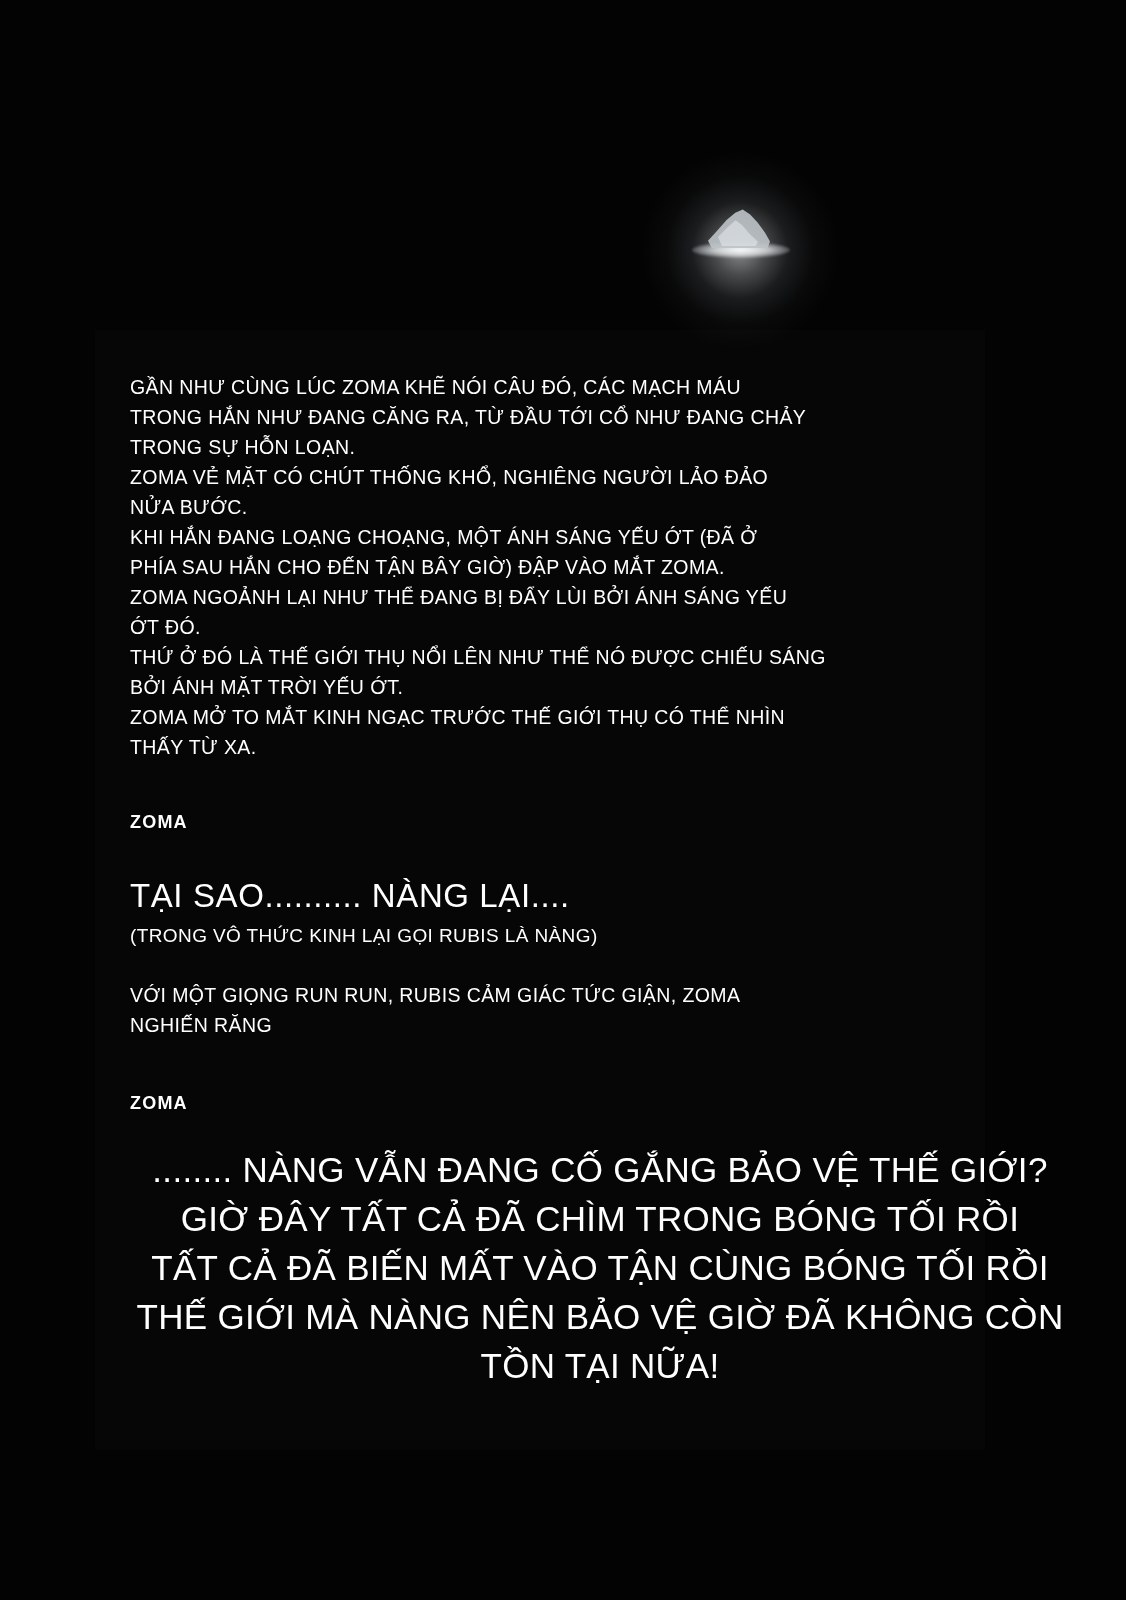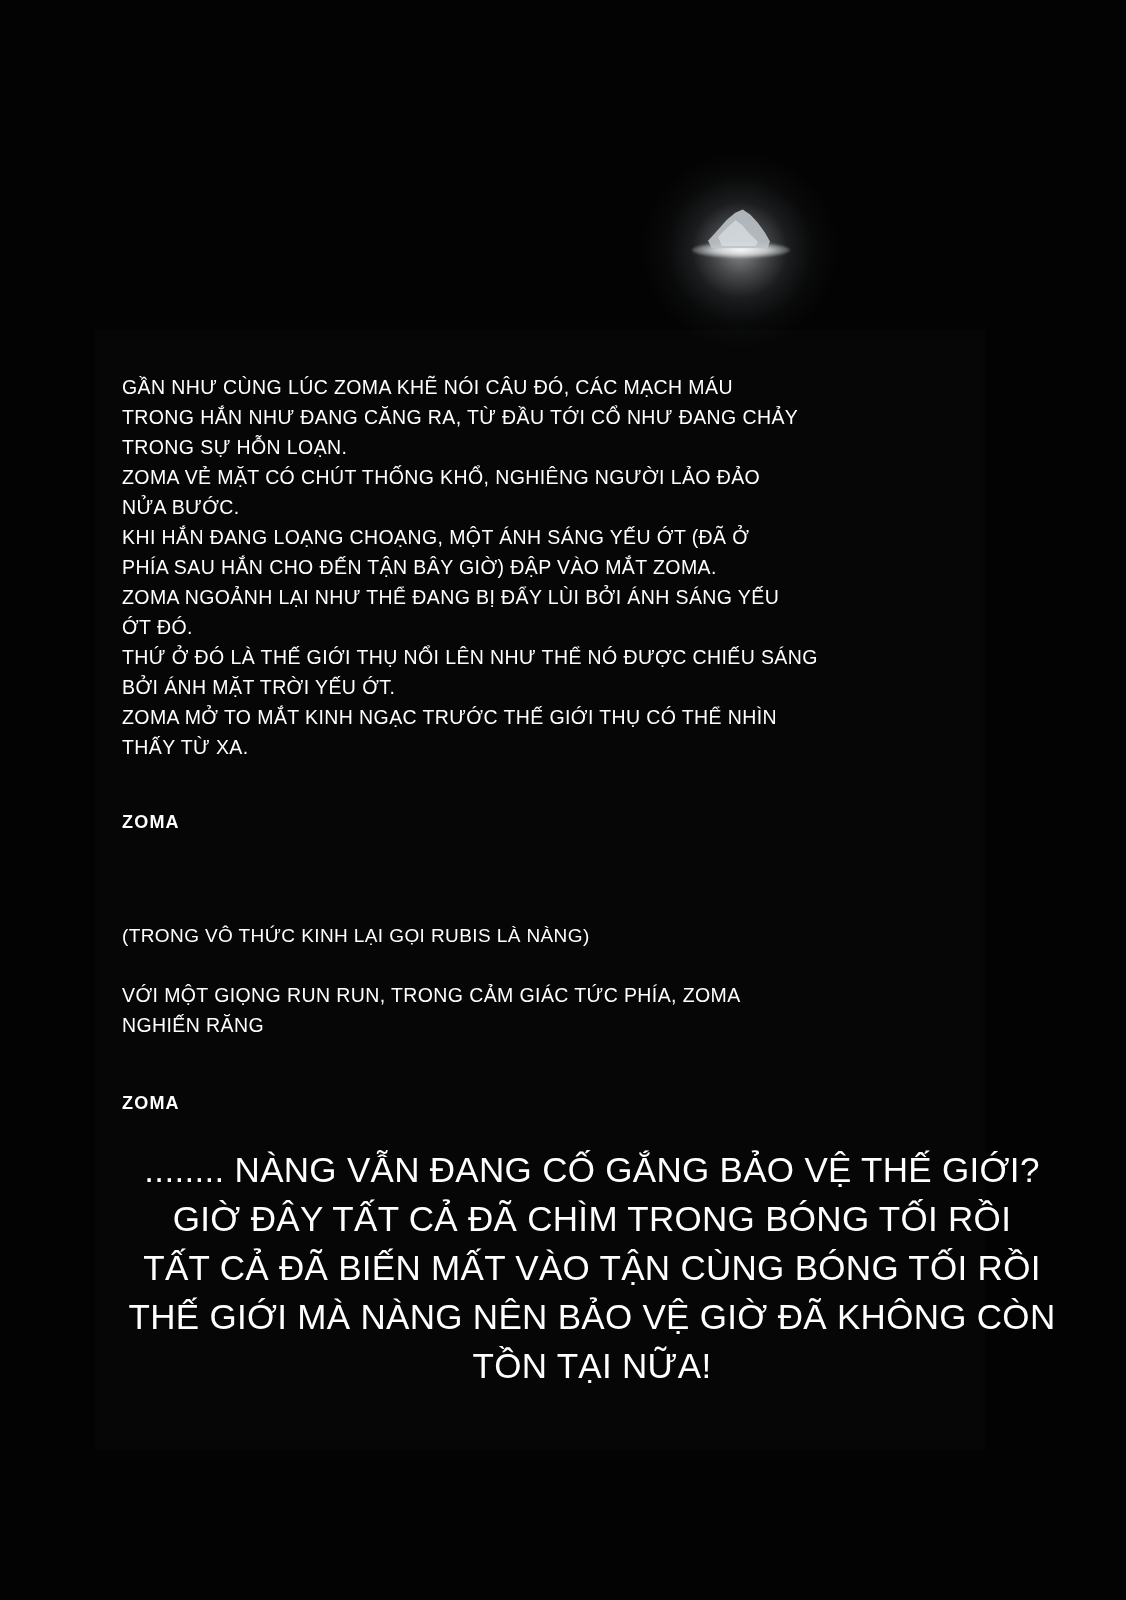--- a/index.html
+++ b/index.html
@@ -89,21 +89,21 @@
     width: 40px;
     height: 30px;
     background: #e8ecef;
     clip-path: polygon(10% 100%, 0% 70%, 22% 40%, 44% 14%, 60% 30%, 78% 58%, 100% 86%, 94% 100%);
     opacity: 0.55;
     filter: blur(0.6px);
   }
 
   .content {
     position: absolute;
-    left: 4px;
+    left: 12px;
     top: 0;
     width: 1042px;
     height: 1600px;
   }
 
   .block {
     position: absolute;
     color: #ffffff;
   }
 
@@ -175,24 +175,25 @@
 PHÍA SAU HẮN CHO ĐẾN TẬN BÂY GIỜ) ĐẬP VÀO MẮT ZOMA.
 ZOMA NGOẢNH LẠI NHƯ THỂ ĐANG BỊ ĐẨY LÙI BỞI ÁNH SÁNG YẾU
 ỚT ĐÓ.
 THỨ Ở ĐÓ LÀ THẾ GIỚI THỤ NỔI LÊN NHƯ THỂ NÓ ĐƯỢC CHIẾU SÁNG
 BỞI ÁNH MẶT TRỜI YẾU ỚT.
 ZOMA MỞ TO MẮT KINH NGẠC TRƯỚC THẾ GIỚI THỤ CÓ THỂ NHÌN
 THẤY TỪ XA.</div>
 
     <div id="t-speaker-1" class="block speaker">ZOMA</div>
 
+    <div id="t-shout-1" class="block shout-mid">TẠI SAO.......... NÀNG LẠI....</div>
 
     <div id="t-paren-1" class="block paren">(TRONG VÔ THỨC KINH LẠI GỌI RUBIS LÀ NÀNG)</div>
 
-    <div id="t-narration-2" class="block narration">VỚI MỘT GIỌNG RUN RUN, TRONG CẢM GIÁC TỨC PHÍA, ZOMA
+    <div id="t-narration-2" class="block narration">VỚI MỘT GIỌNG RUN RUN, RUBIS CẢM GIÁC TỨC GIẬN, ZOMA
 NGHIẾN RĂNG</div>
 
     <div id="t-speaker-2" class="block speaker">ZOMA</div>
 
     <div id="t-shout-2" class="block shout-big">........ NÀNG VẪN ĐANG CỐ GẮNG BẢO VỆ THẾ GIỚI?
 GIỜ ĐÂY TẤT CẢ ĐÃ CHÌM TRONG BÓNG TỐI RỒI
 TẤT CẢ ĐÃ BIẾN MẤT VÀO TẬN CÙNG BÓNG TỐI RỒI
 THẾ GIỚI MÀ NÀNG NÊN BẢO VỆ GIỜ ĐÃ KHÔNG CÒN
 TỒN TẠI NỮA!</div>
 

